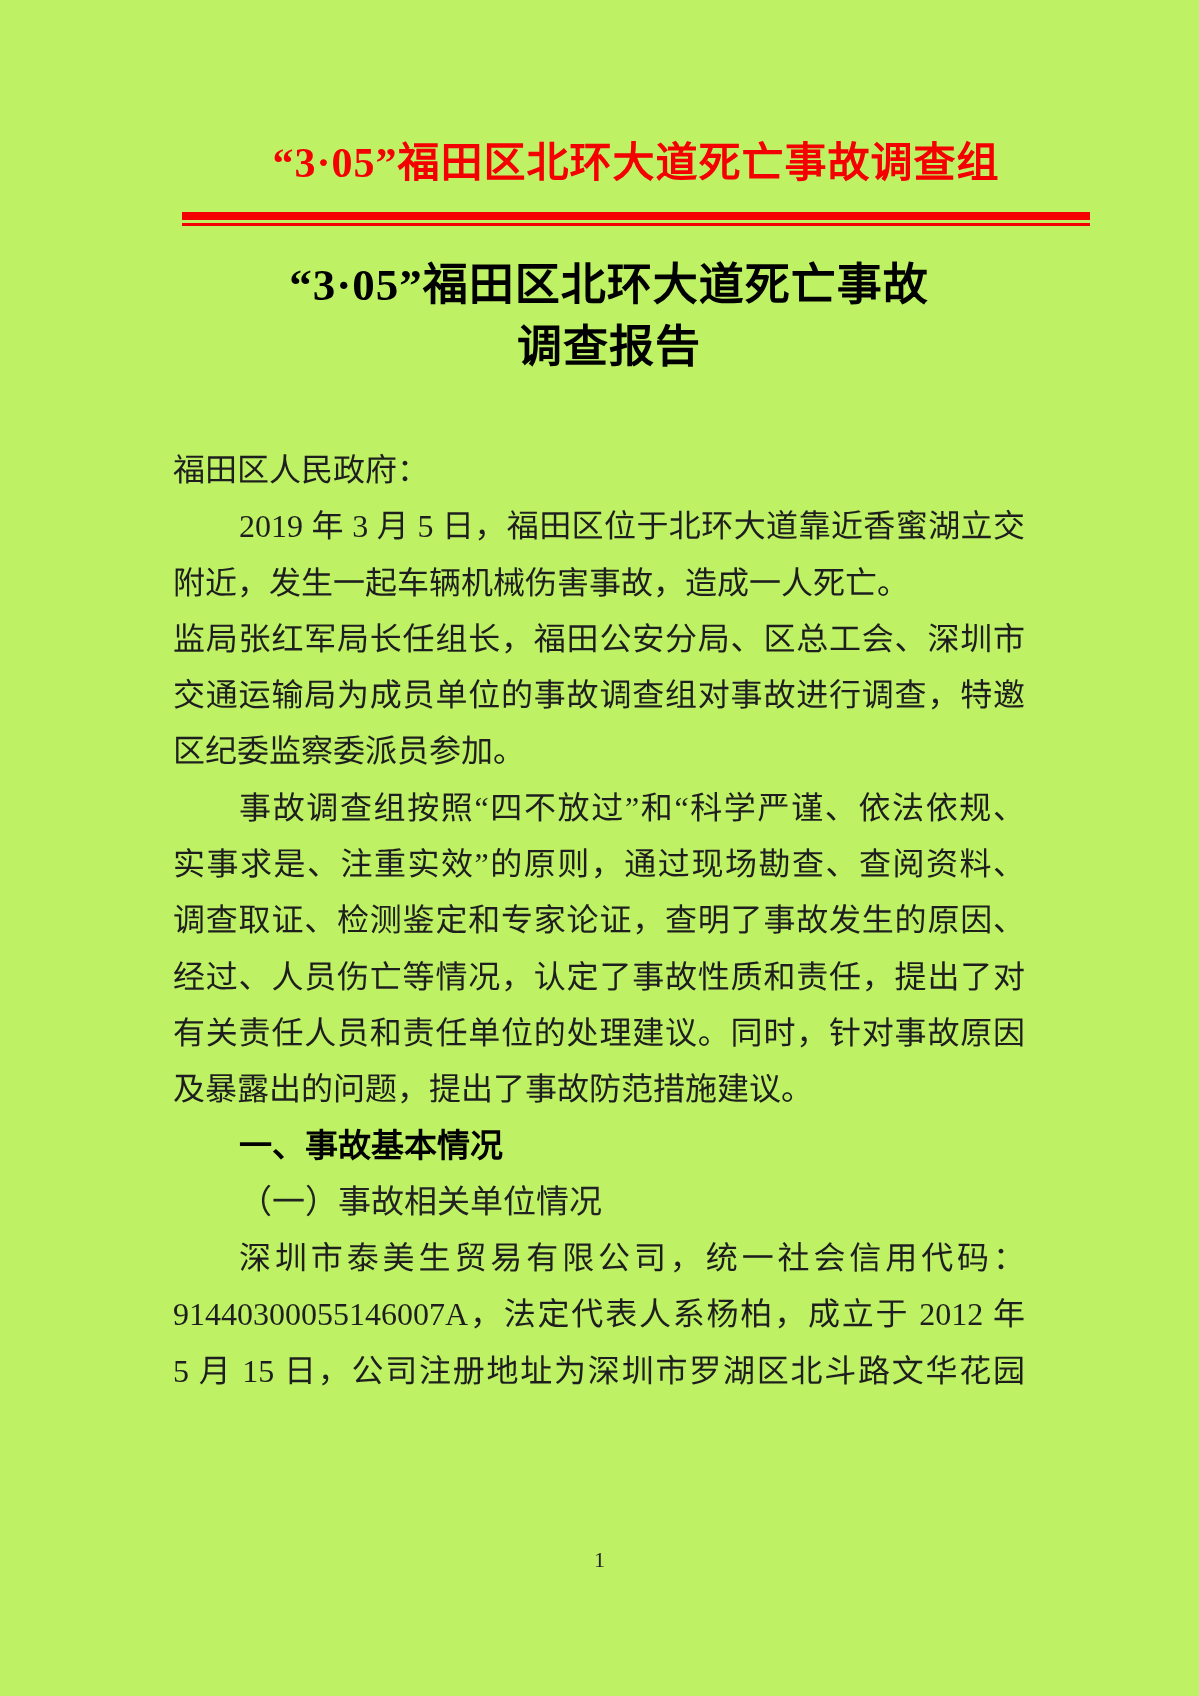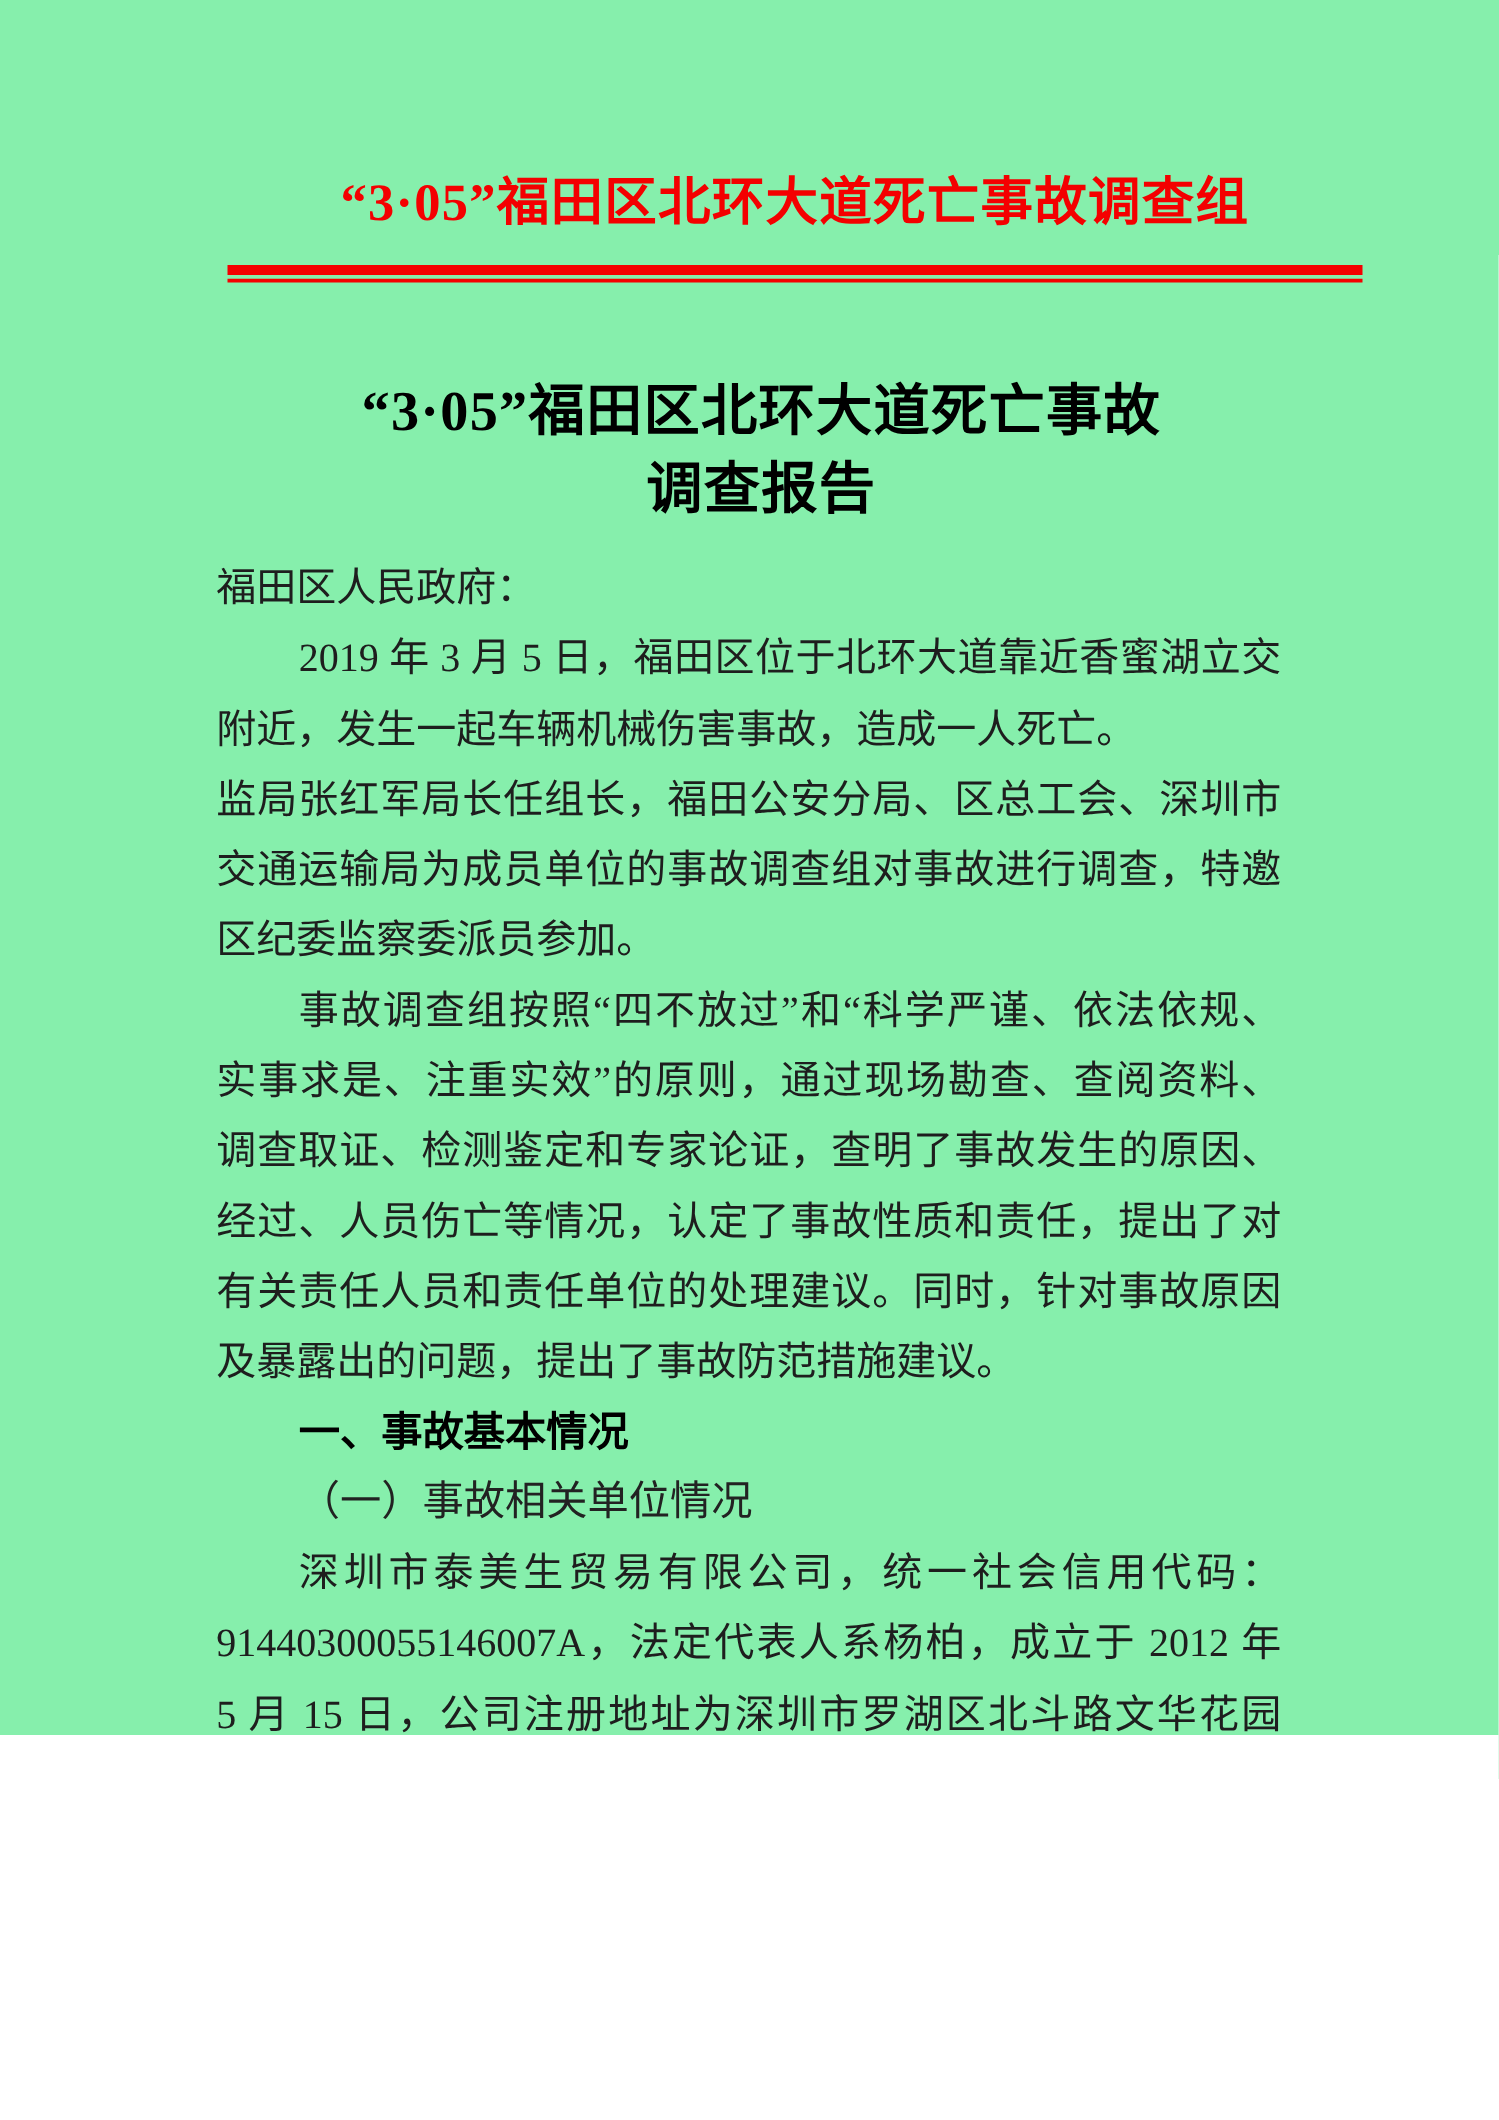--- a/index.html
+++ b/index.html
@@ -3,22 +3,22 @@
 <meta charset="utf-8">
 <style>
   html, body {
     margin: 0;
     padding: 0;
     background: #ffffff;
   }
   .page {
     position: relative;
     width: 1199px;
-    height: 1388px;
-    background: #86efac;
+    height: 1696px;
+    background: #bef264;
     overflow: hidden;
     font-family: "Liberation Serif", "DejaVu Serif", serif;
     color: #1e1e1e;
     text-decoration: underline;
   }
 
   
   .letterhead-title {
     position: absolute;
     left: 182px;
@@ -54,21 +54,20 @@
     position: absolute;
     left: 183px;
     top: 254px;
     width: 852px;
     text-align: center;
     font-size: 45px;
     line-height: 62px;
     font-weight: bold;
     color: #000000;
     letter-spacing: 1px;
-    margin-top: 44px;
   }
 
   
   .doc-body {
     position: absolute;
     left: 173px;
     top: 442px;
     width: 852px;
     font-size: 32px;
     line-height: 56.3px;

